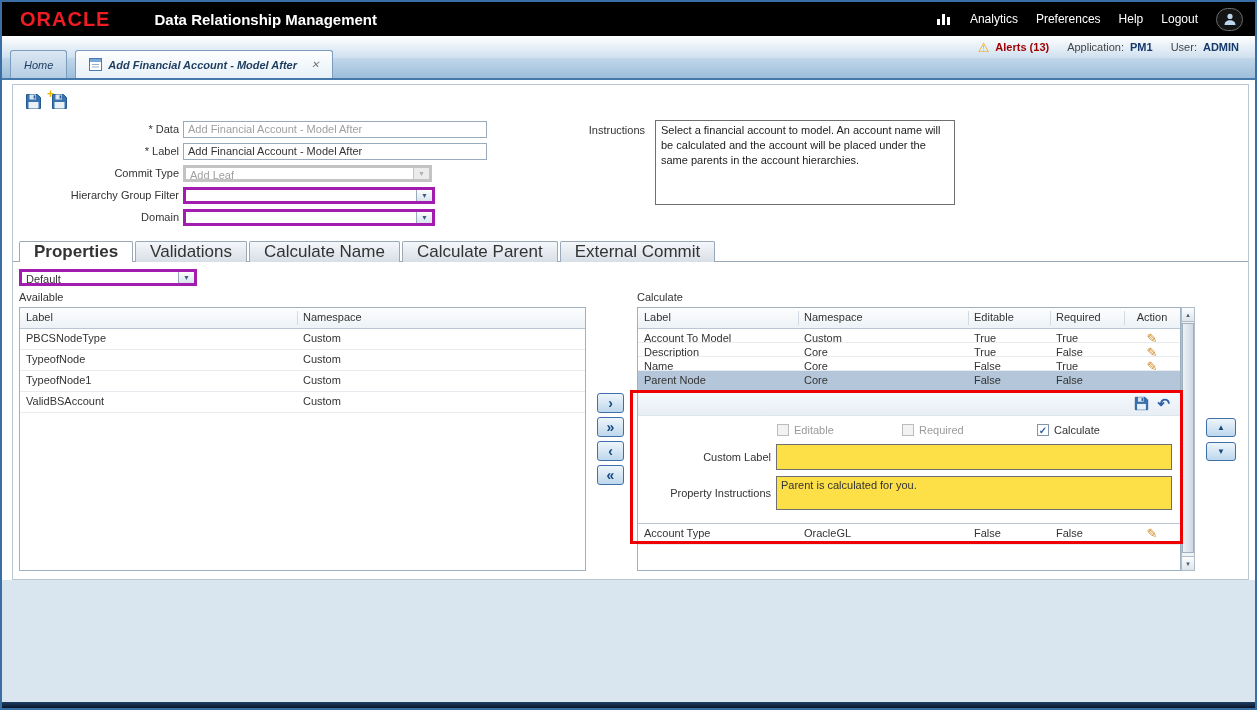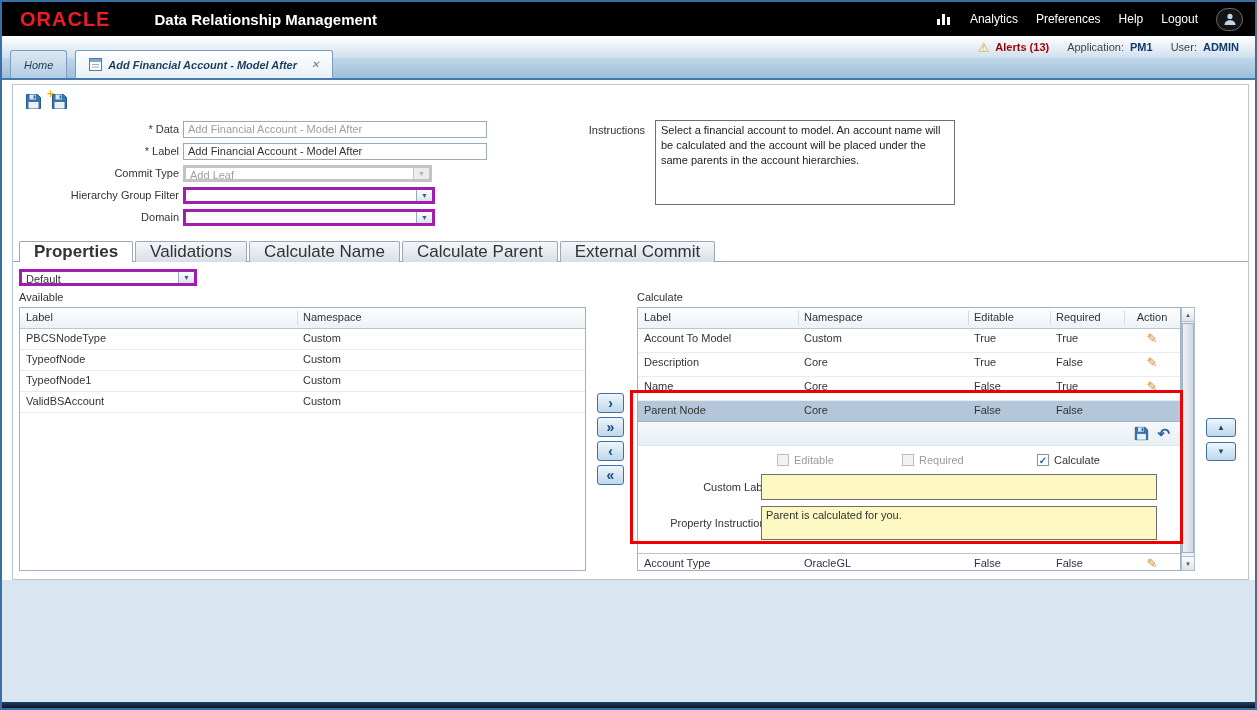--- a/index.html
+++ b/index.html
@@ -55,21 +55,21 @@
 
   
   .stabs { position:absolute; left:6px; top:156px; height:21px; display:flex; gap:2px; z-index:2; }
   .stab { height:21px; padding:0 14px; font-size:17px; display:flex; align-items:center; border:1px solid #9aa8b8; border-bottom:none; border-radius:2px 2px 0 0; background:linear-gradient(#f4f7fa,#d9dfe7); color:#333; cursor:pointer; }
   .stab.active { background:#fff; font-weight:bold; }
   .stab-line { position:absolute; left:0; top:176px; width:1235px; border-top:1px solid #9aa8b8; }
 
   
   .grid { position:absolute; border:1px solid #9fb0c0; background:#fff; overflow:hidden; }
   .ghead { height:21px; background:linear-gradient(#fdfdfe,#edf2f7); border-bottom:1px solid #b9c6d3; position:relative; font-size:11px; color:#333; }
-  .grow { height:24px; border-bottom:1px solid #e8ecf0; position:relative; font-size:11px; background:#fff; }
+  .grow { height:14px; border-bottom:1px solid #e8ecf0; position:relative; font-size:11px; background:#fff; }
   .grow.tall { height:21px; }
   .grow.selected { background:#b4c7da; border-bottom:1px solid #9fb0c0; }
   .gc { position:absolute; top:3px; white-space:nowrap; }
   .a1 { left:6px; } .a2 { left:283px; }
   .s1 { left:6px; } .s2 { left:166px; } .s3 { left:336px; } .s4 { left:418px; }
   .s5 { left:488px; width:52px; text-align:center; }
   .vline { position:absolute; top:3px; bottom:3px; width:1px; background:#d2dbe4; }
   .pencil { position:absolute; left:488px; top:2px; width:52px; text-align:center; color:#cf8a2a; font-size:13px; cursor:pointer; }
 
   
@@ -78,21 +78,21 @@
 
   
   .editor { height:132px; position:relative; border-bottom:1px solid #b9c6d3; background:#fff; }
   .editor-toolbar { position:absolute; top:0; left:0; right:0; height:24px; background:linear-gradient(#f6f9fc,#e7eef5); border-bottom:1px solid #e0e8ef; display:flex; align-items:center; justify-content:flex-end; gap:8px; padding-right:10px; }
   .undo-glyph { color:#2f5fa8; font-size:15px; font-weight:bold; cursor:pointer; line-height:1; }
   .cb { position:absolute; top:32px; display:flex; align-items:center; gap:5px; font-size:11px; color:#333; }
   .cb .box { width:12px; height:12px; border:1px solid #7e96ac; background:#fff; display:flex; align-items:center; justify-content:center; font-size:10px; color:#2d5d9e; font-weight:bold; }
   .cb.disabled { color:#9a9a9a; }
   .cb.disabled .box { border-color:#bcbcbc; background:#f2f2f2; }
   .ed-label { position:absolute; left:0; width:133px; text-align:right; font-size:11px; color:#333; display:flex; align-items:center; justify-content:flex-end; }
-  .ed-input { position:absolute; left:123px; width:396px; border:1px solid #6f6f6f; background:#fef9c3; font-size:11px; padding:2px 4px; cursor:text; }
+  .ed-input { position:absolute; left:138px; width:396px; border:1px solid #6f6f6f; background:#fde047; font-size:11px; padding:2px 4px; cursor:text; }
 
   
   .sb { position:absolute; left:1168px; top:222px; width:14px; height:264px; border:1px solid #b0bcc8; background:#f0f2f4; }
   .sb-btn { position:absolute; left:0; width:12px; height:14px; background:linear-gradient(#fcfdfe,#dde4ea); display:flex; align-items:center; justify-content:center; font-size:6px; color:#4a5a6a; cursor:pointer; }
   .sb-up { top:0; border-bottom:1px solid #b0bcc8; }
   .sb-down { bottom:0; border-top:1px solid #b0bcc8; }
   .sb-thumb { position:absolute; left:0; top:15px; width:12px; height:230px; background:linear-gradient(90deg,#eef2f6,#cfd9e2); border:1px solid #9fb0c0; cursor:grab; }
 
   
   .redbox { position:absolute; left:617px; top:305px; width:553px; height:154px; border:3px solid #ee0000; z-index:40; pointer-events:none; }

